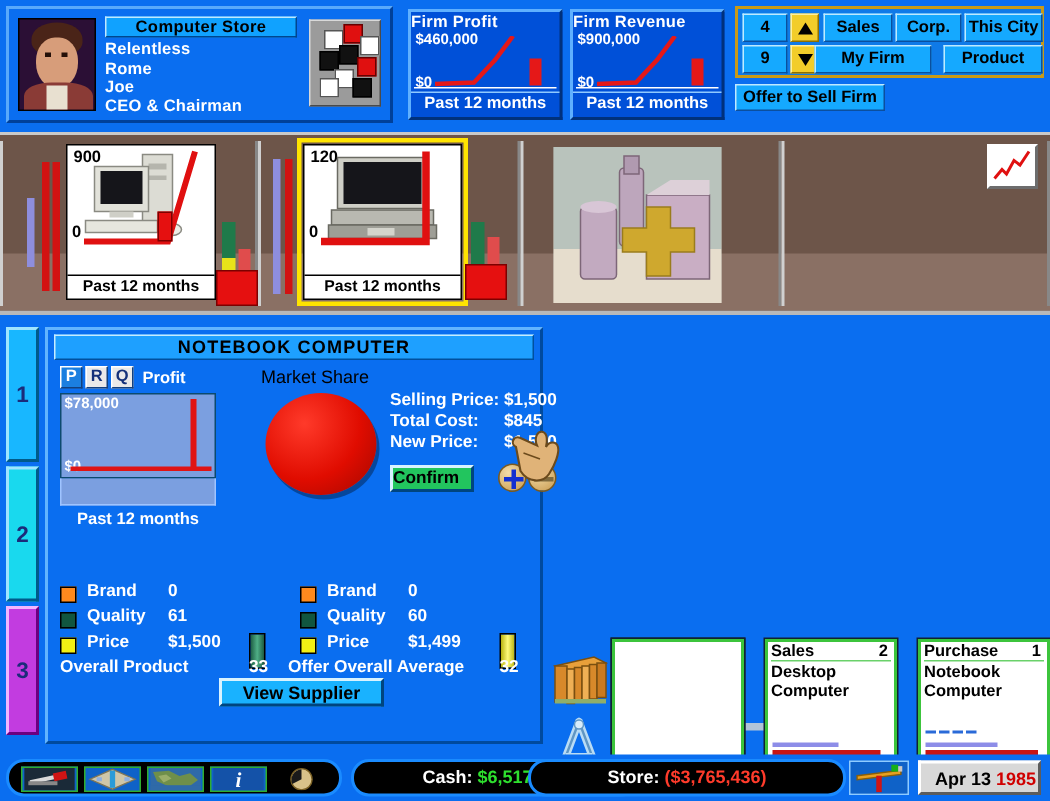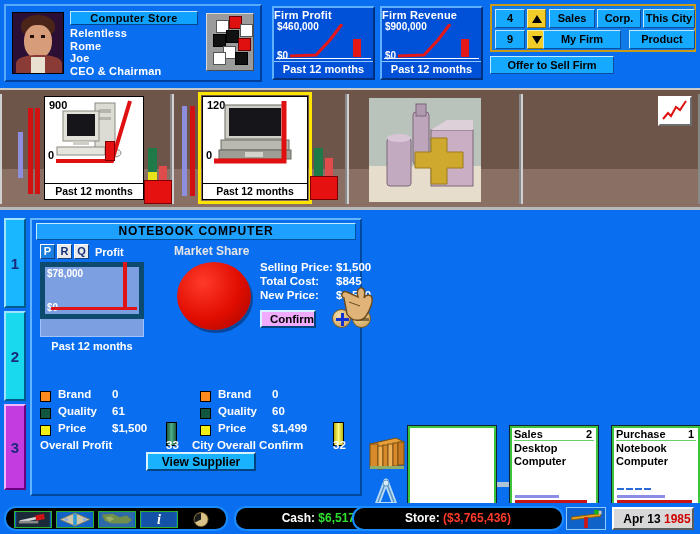--- a/index.html
+++ b/index.html
@@ -164,43 +164,43 @@
   }
   .prq { position:absolute; left:8px; top:24px; display:flex; gap:2px; align-items:center;}
   .prq-b {
     width:15px; height:15px; border:1px solid; border-color:#fff #13407e #13407e #fff;
     background:#1b7fe0; color:#fff; font-size:11px; font-weight:bold; text-align:center; line-height:13px;
   }
   .prq-b.on { background:#e9e9e9; color:#14317a;}
   .prq-lbl { margin-left:4px; color:#fff; font-size:11px; font-weight:bold;}
   .profbox {
     position:absolute; left:8px; top:42px; width:104px; height:57px;
-    background:#7b9fe0; border:5px solid #0c4a6e;
+    background:#7b9fe0; border:1px solid #0c4a6e;
   }
   .pb-top { position:absolute; left:2px; top:1px; font-size:10px; font-weight:bold; color:#fff;}
   .pb-zero { position:absolute; left:2px; bottom:1px; font-size:10px; font-weight:bold; color:#fff;}
   .pb-base { position:absolute; left:6px; right:2px; bottom:4px; height:3px; background:#e01414;}
   .pb-spike { position:absolute; right:12px; bottom:4px; width:4px; height:48px; background:#e01414;}
   .profbox2 { position:absolute; left:8px; top:99px; width:104px; height:18px; background:#7b9fe0; border:1px solid #9fc4ff; border-top:0;}
   .pb-foot { position:absolute; left:8px; top:120px; width:104px; color:#fff; font-size:11px; font-weight:bold; text-align:center;}
 
-  .ms-lbl { position:absolute; left:142px; top:24px; color:#e5e5e5; font-size:12px; font-weight:bold;}
+  .ms-lbl { position:absolute; left:142px; top:24px; color:#000000; font-size:12px; font-weight:normal;}
   .ms-pie {
     position:absolute; left:145px; top:42px; width:74px; height:68px;
     background:radial-gradient(circle at 35% 30%, #ff3a2a 0%, #e00c00 55%, #a10800 100%);
     border-radius:50%;
     box-shadow: 2px 3px 0 rgba(0,0,0,0.35);
   }
   .pricelines { position:absolute; left:228px; top:40px; color:#fff; font-size:11.5px; font-weight:bold; line-height:14px;}
   .pl-row { display:flex; }
   .pl-k { width:76px; }
   .confirm {
     position:absolute; left:228px; top:90px; width:56px; height:18px;
-    background:#f0abfc; border:2px solid; border-color:#d8f3ff #00457f #00457f #d8f3ff;
-    color:#000; font-size:11.5px; font-weight:bold; text-align:right; line-height:15px;
+    background:#22c55e; border:2px solid; border-color:#d8f3ff #00457f #00457f #d8f3ff;
+    color:#000; font-size:11.5px; font-weight:bold; text-align:left; line-height:15px;
   }
   .pmwrap { position:absolute; left:300px; top:89px; display:flex; gap:1px;}
   .pm {
     width:19px; height:19px; border-radius:50%;
     background:radial-gradient(circle at 35% 30%,#f3dca8,#c79a4e);
     border:1px solid #7a5a20;
     position:relative;
   }
   .pm .h { position:absolute; left:3px; top:8px; width:13px; height:3px; background:#1330d0;}
   .pm .v { position:absolute; left:8px; top:3px; width:3px; height:13px; background:#1330d0;}
@@ -356,21 +356,21 @@
         <div class="ctrl-row r2" style="width:200px">
           <div class="numcell" style="left:0">9</div>
           <div class="arrowcell">
               <div class="tri tri-dn"></div>
             </div>
           <div class="ctrl-btn" style="left:48px;width:78px">My Firm</div>
           <div class="ctrl-btn" style="left:134px;width:66px">Product</div>
         </div>
       </div>
       <div class="actionrow">
-        <div class="act-btn" style="left:0;width:124px">Offer to Sell Firm</div>
+        <div class="act-btn" style="left:0;width:100px">Offer to Sell Firm</div>
       </div>
     </div>
   </div>
 
   <div class="shelf">
     <div class="shelf-floor"></div>
 
     <div class="bay" style="left:0px;width:172px">
       <div class="stack" style="left:16px;height:46px;background:#8e8ede;bottom:26px"></div>
       <div class="stack" style="left:26px;height:86px;background:#d21212;bottom:10px"></div>
@@ -522,42 +522,42 @@
             <span class="sw" style="background:#11563f"></span>
             <span class="rname">Quality</span>
             <span class="rval">61</span>
           </div>
           <div class="rrow">
             <span class="sw" style="background:#f2ef14"></span>
             <span class="rname">Price</span>
             <span class="rval">$1,500</span>
           </div>
           <div class="gauge" style="left:126px;background:linear-gradient(90deg,#1d5c42,#4fae86,#1d5c42)"></div>
-          <div class="rtotal" style="left:0">Overall Profit</div>
+          <div class="rtotal" style="left:0">Overall Product</div>
           <div class="rtotal" style="left:126px">33</div>
         </div>
 
         <div class="rcol" style="left:160px">
           <div class="rrow">
             <span class="sw" style="background:#ff8a1e"></span>
             <span class="rname">Brand</span>
             <span class="rval">0</span>
           </div>
           <div class="rrow">
             <span class="sw" style="background:#11563f"></span>
             <span class="rname">Quality</span>
             <span class="rval">60</span>
           </div>
           <div class="rrow">
             <span class="sw" style="background:#f2ef14"></span>
             <span class="rname">Price</span>
             <span class="rval">$1,499</span>
           </div>
           <div class="gauge" style="left:133px;background:linear-gradient(90deg,#b9b310,#fffb7a,#b9b310)"></div>
-          <div class="rtotal" style="left:-8px">City Overall Confirm</div>
+          <div class="rtotal" style="left:-8px">Offer Overall Average</div>
           <div class="rtotal" style="left:133px">32</div>
         </div>
       </div>
 
       <div class="viewsup">View Supplier</div>
     </div>
 
     <div class="tools">
       <svg class="tool" style="top:4px;height:38px" viewBox="0 0 40 38">
         <polygon points="4,10 30,4 38,8 12,14" fill="#e9a03a" stroke="#7a4f10"></polygon>

